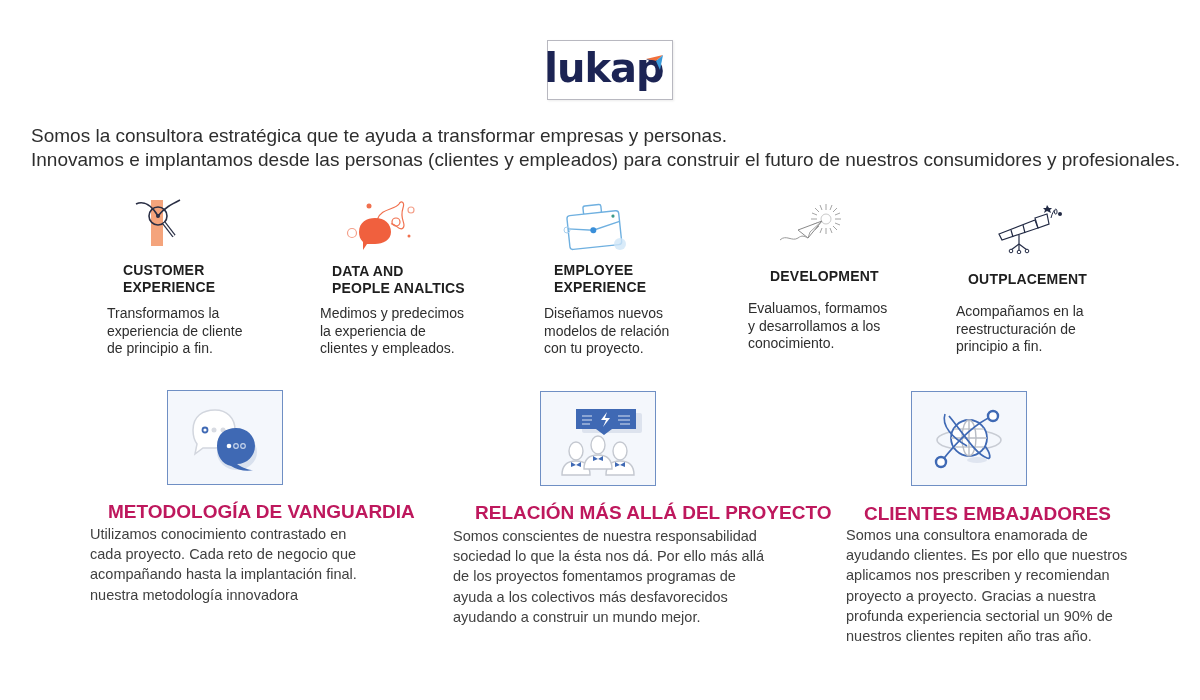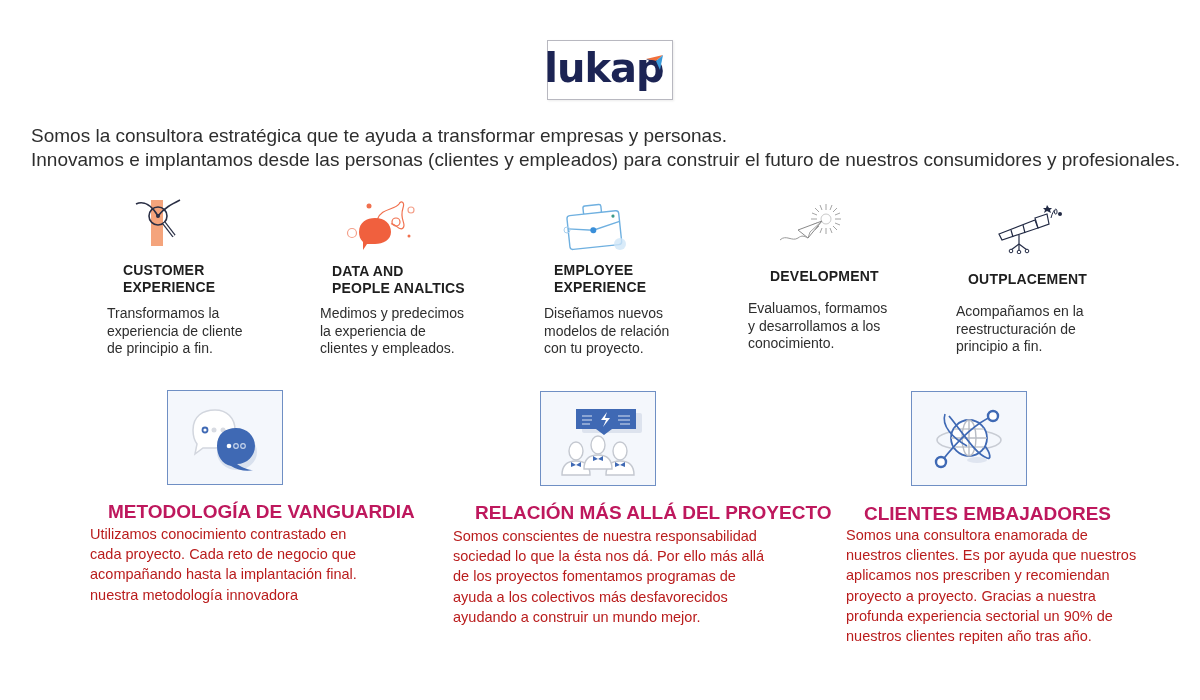--- a/index.html
+++ b/index.html
@@ -27,21 +27,21 @@
   .svc-title {
     font-weight: bold; font-size: 14px; line-height: 17px; color: #1e1e1e; letter-spacing: 0.2px;
     white-space: nowrap;
   }
   .svc-desc { font-size: 14px; line-height: 17.5px; color: #2e2e2e; white-space: nowrap; }
   .val-box {
     width: 116px; height: 95px; box-sizing: border-box; border: 1.5px solid #6f8fc4;
     background: #f4f7fc; display: flex; align-items: center; justify-content: center;
   }
   .val-title { font-weight: bold; font-size: 19px; line-height: 18px; color: #be185d; white-space: nowrap; }
-  .val-desc { font-size: 14.5px; line-height: 20.2px; color: #b91c1c; white-space: nowrap; }
+  .val-desc { font-size: 14.5px; line-height: 20.2px; color: #404040; white-space: nowrap; }
 </style>
 </head>
 <body>
 
 <div class="abs logo-box">
   <span class="logo-text">lukap</span>
   <svg class="logo-mark" width="18" height="16" viewBox="0 0 18 16">
     <polygon points="0,4 17,0 10,6" fill="#f0703c"></polygon>
     <polygon points="10,6 17,0 14,15" fill="#3a9ad9"></polygon>
     <polygon points="0,4 10,6 7,8" fill="#1c2454"></polygon>
@@ -242,18 +242,18 @@
     <path d="M14 58 C28 40 46 20 66 12" fill="none" stroke="#3f69b4" stroke-width="1.8"></path>
     <path d="M18 10 C14 22 26 34 40 42" fill="none" stroke="#3f69b4" stroke-width="1.6"></path>
     <circle cx="66" cy="12" r="5" fill="#ffffff" stroke="#3f69b4" stroke-width="2.4"></circle>
     <circle cx="14" cy="58" r="5" fill="#ffffff" stroke="#3f69b4" stroke-width="2.4"></circle>
     <ellipse cx="50" cy="56" rx="10" ry="3" fill="#dfe5f0"></ellipse>
   </svg>
 </div>
 <div class="abs val-title" style="left:864px;top:505px">CLIENTES EMBAJADORES</div>
 <div class="abs val-desc" style="left:846px;top:525px">
   <div>Somos una consultora enamorada de</div>
-  <div>nuestros clientes. Es por ayuda que nuestros</div>
+  <div>ayudando clientes. Es por ello que nuestros</div>
   <div>aplicamos nos prescriben y recomiendan</div>
   <div>proyecto a proyecto. Gracias a nuestra</div>
   <div>profunda experiencia sectorial un 90% de</div>
   <div>nuestros clientes repiten año tras año.</div>
 </div>
 
 </body></html>

